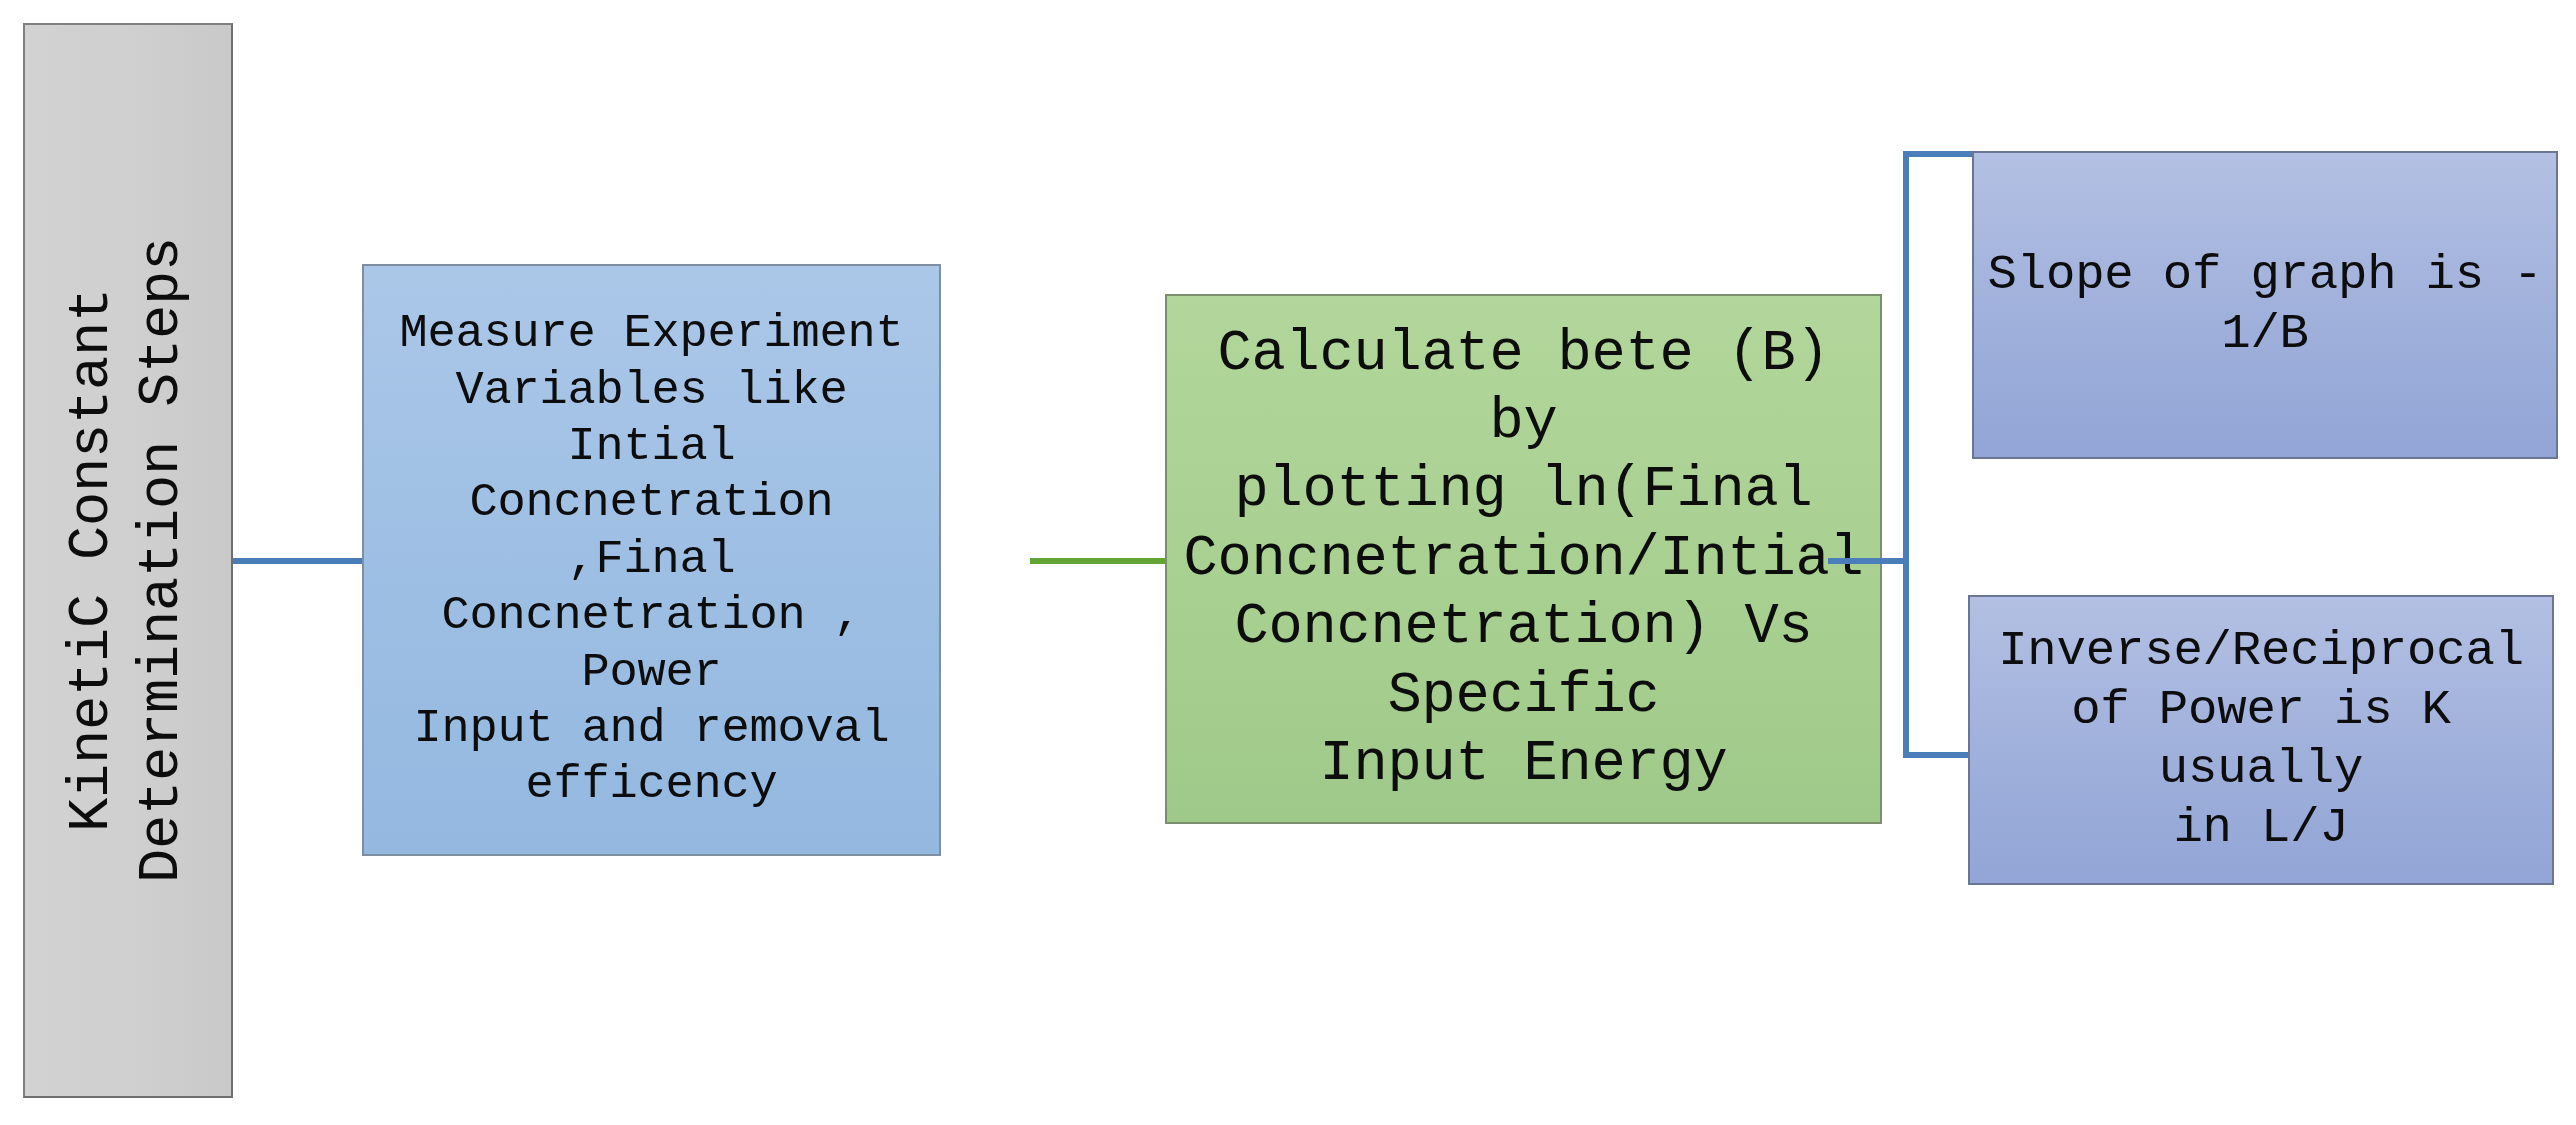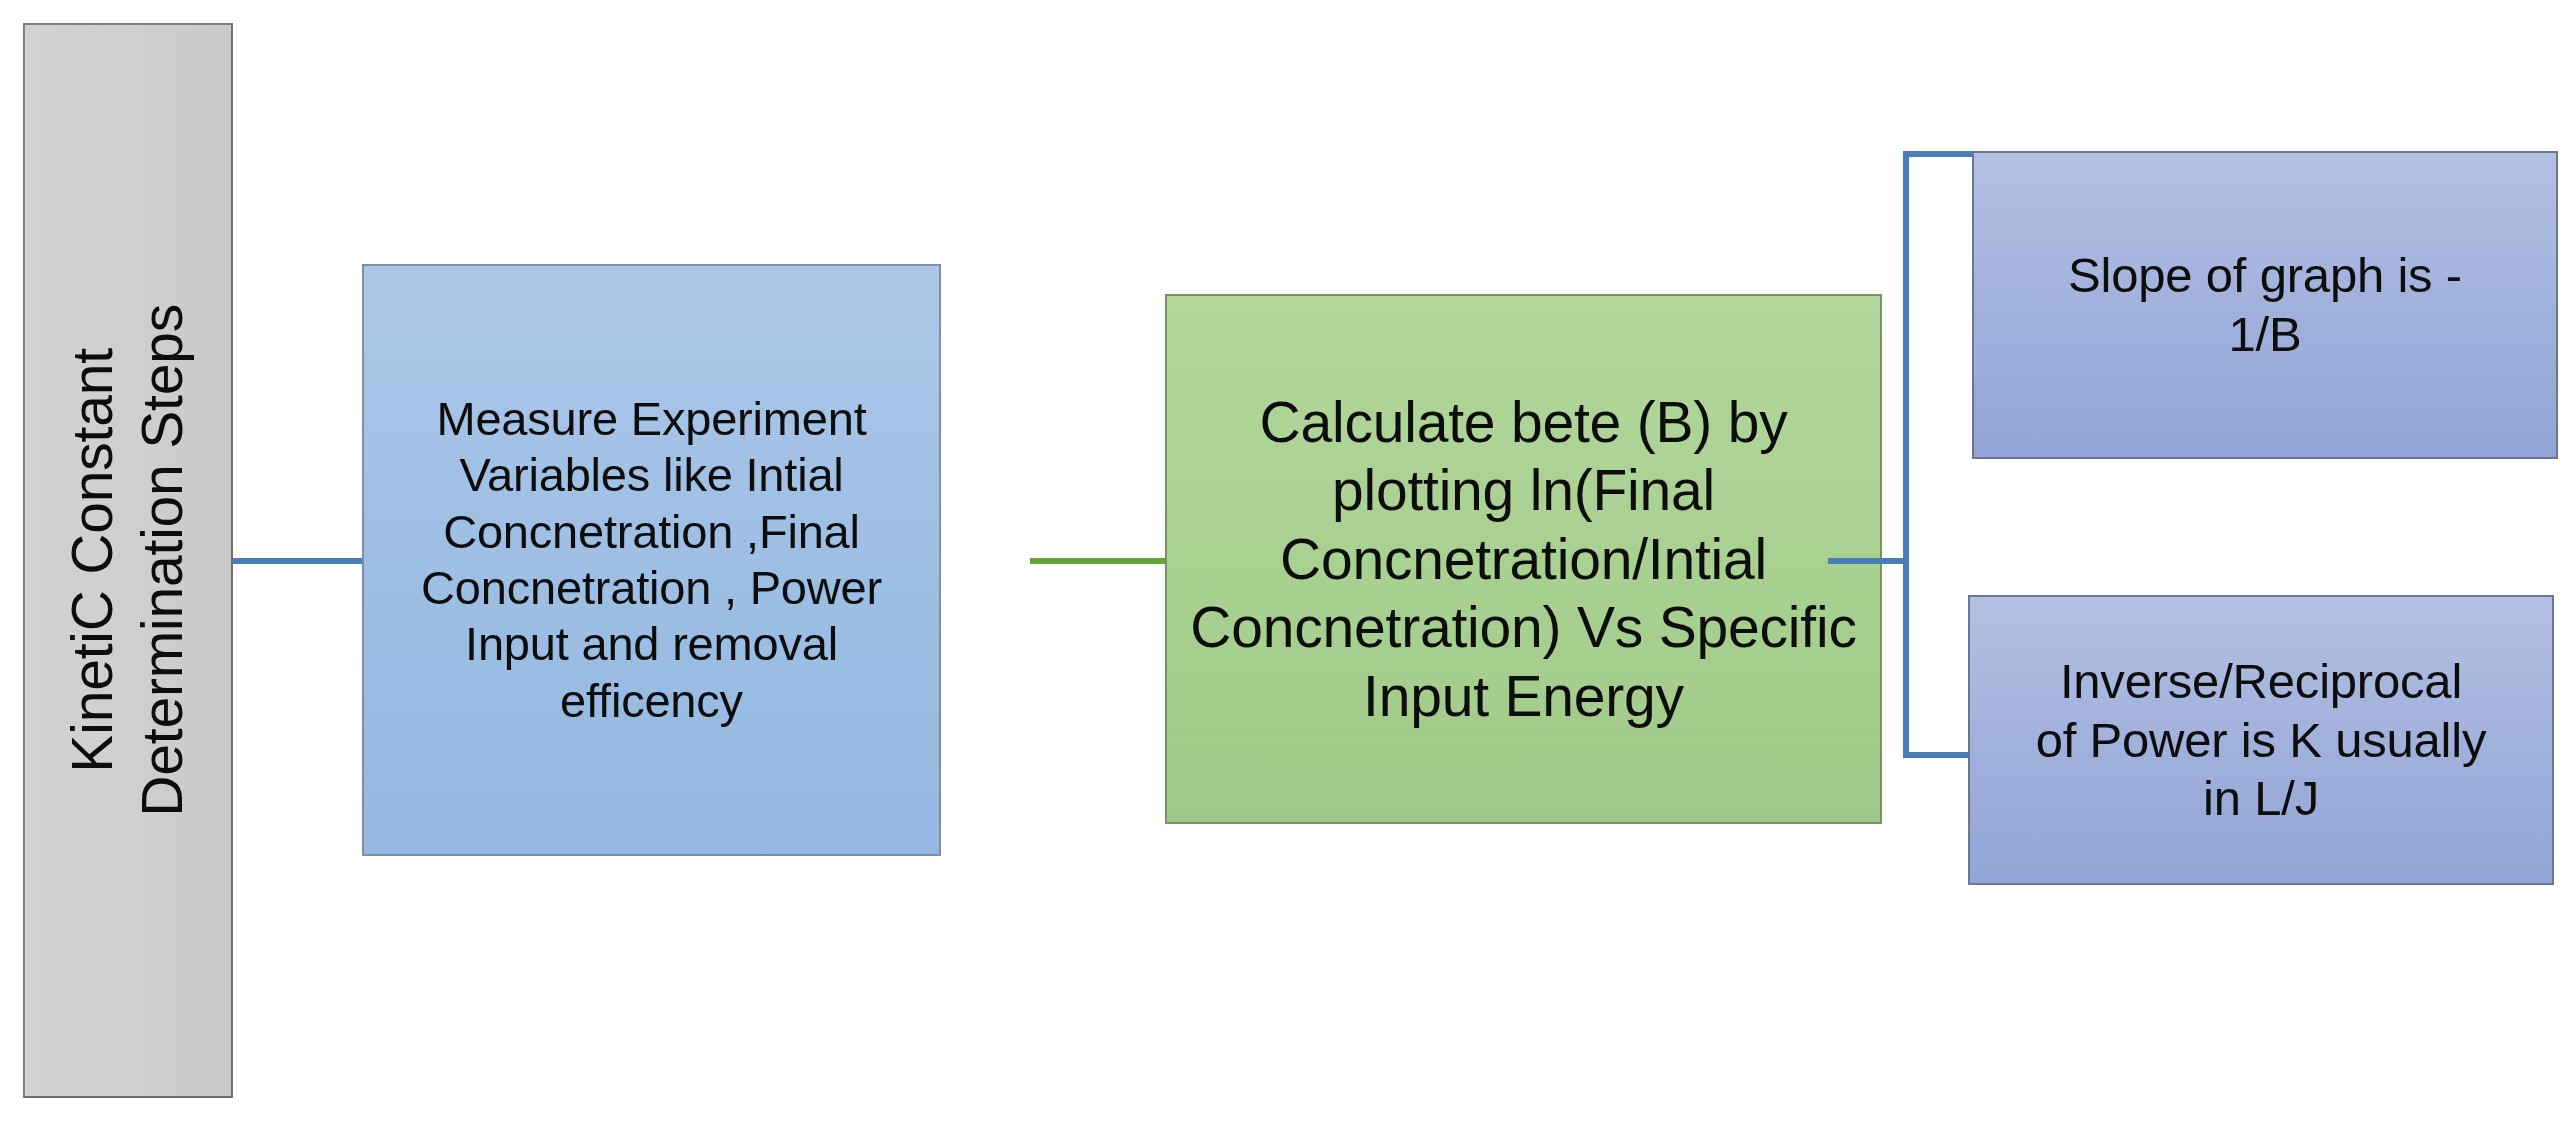--- a/index.html
+++ b/index.html
@@ -25,20 +25,21 @@
     box-sizing: border-box;
     display: flex;
     align-items: center;
     justify-content: center;
     text-align: center;
     color: #0d0d0d;
     line-height: 1.20;
     letter-spacing: -0.2px;
     padding: 4.9px 11.4px;
     white-space: pre-line;
+    font-family: Liberation Mono, monospace;
   }
 
   
   .node-gray {
     left: 23px;
     top: 23px;
     width: 210px;
     height: 1075px;
     background: linear-gradient(to right, #d2d2d2 0%, #cfcfcf 55%, #c9c9c9 100%);
     border: 2.4px solid #808080;

